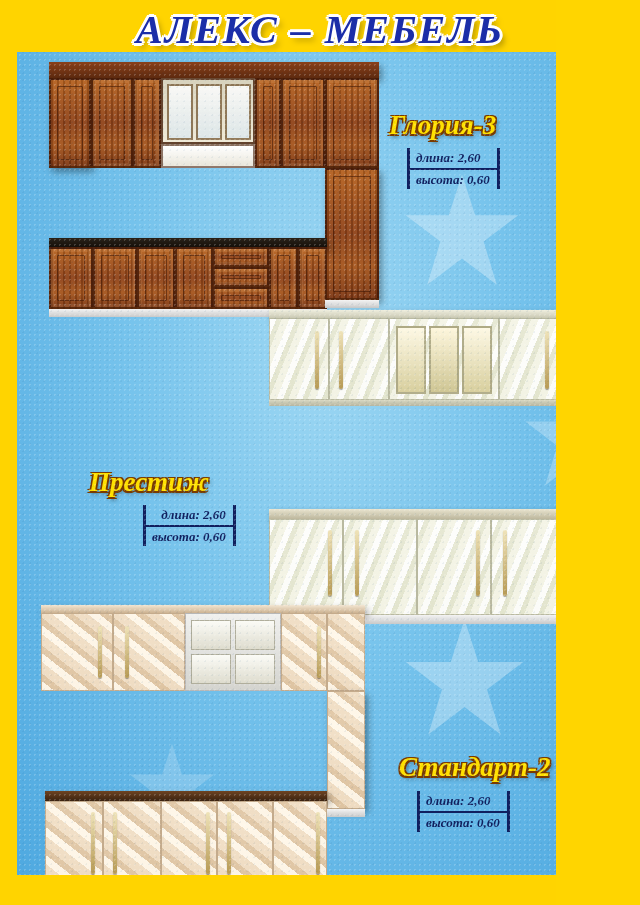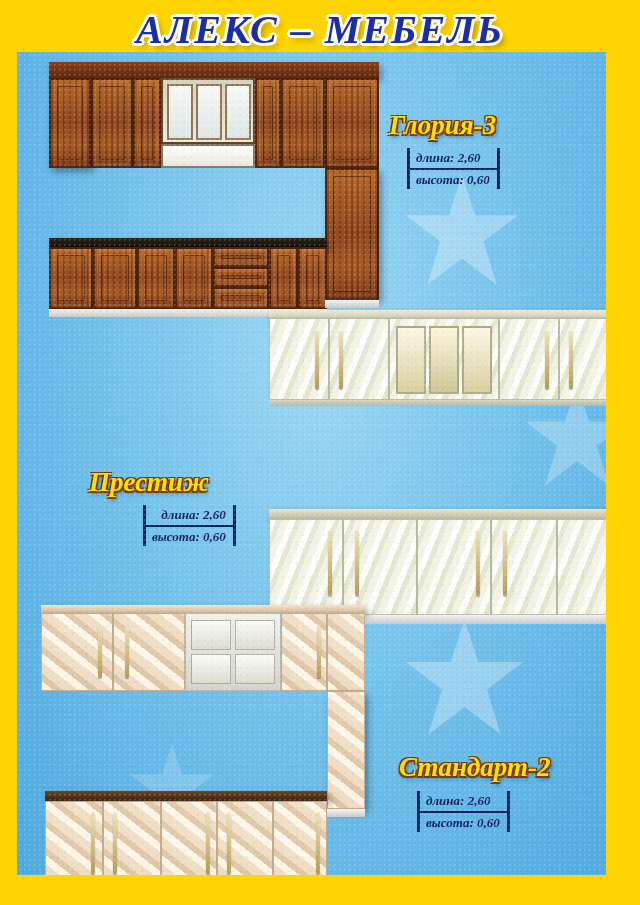--- a/index.html
+++ b/index.html
@@ -9,21 +9,21 @@
   body {
     width: 640px;
     height: 905px;
     font-family: "Liberation Serif", serif;
     background: #ffd500;
     overflow: hidden;
   }
 
   .page {
     position: relative;
-    width: 606px;
+    width: 556px;
     height: 905px;
     background: #ffd400;
     overflow: hidden;
   }
 
   
   .header {
     position: absolute;
     left: 0; top: 0;
     width: 640px;

